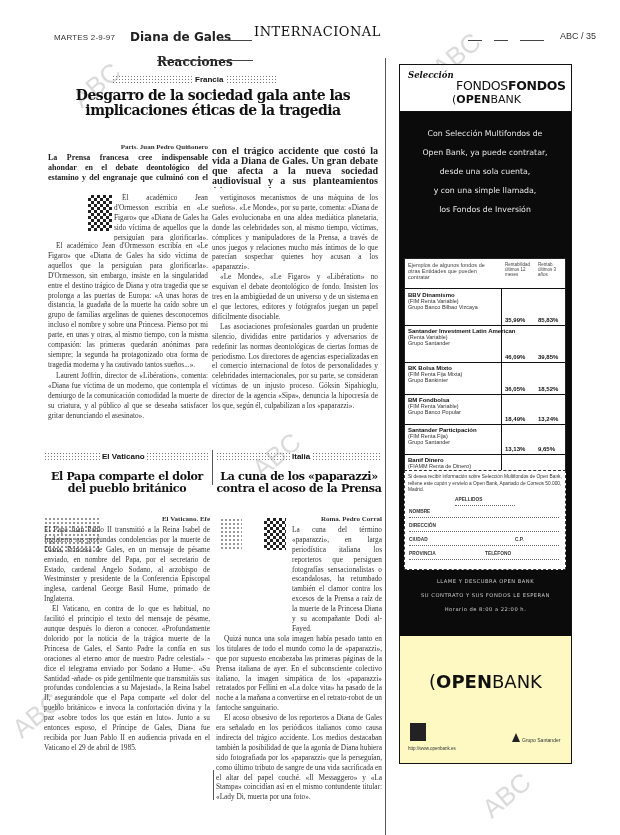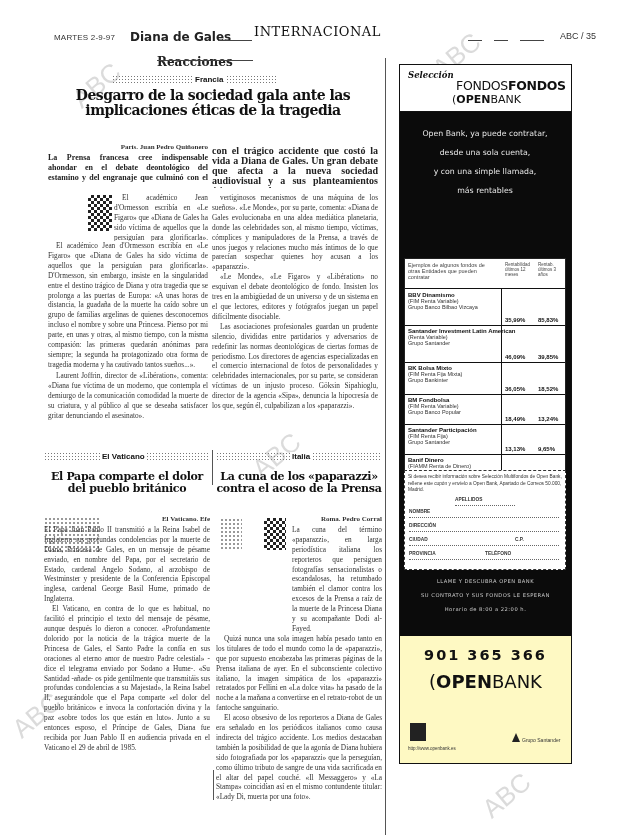--- a/index.html
+++ b/index.html
@@ -138,24 +138,25 @@
 </div>
 
 <div class="ad">
   <div class="ad-top">
     <div class="ad-sel">Selección</div>
     <div class="ad-multi"><span>FONDOS</span><b>FONDOS</b></div>
     <div class="ad-bank"><span>(</span><b>OPEN</b><span>BANK</span></div>
   </div>
   <div class="ad-black">
     <div class="ad-pitch">
+      <div>Con Selección Multifondos de</div>
       <div>Open Bank, ya puede contratar,</div>
       <div>desde una sola cuenta,</div>
       <div>y con una simple llamada,</div>
-      <div>más rentables</div>
+      <div>los Fondos de Inversión</div>
     </div>
 
     <div class="ad-table">
       <div class="th">
         <span style="display:inline-block;width:90px;">Ejemplos de algunos fondos de otras Entidades que pueden contratar</span>
         <span style="position:absolute;left:100px;top:3px;width:30px;font-size:4.5px;">Rentabilidad últimos 12 meses</span>
         <span style="position:absolute;left:133px;top:3px;width:28px;font-size:4.5px;">Rentab. últimos 3 años</span>
       </div>
       <div class="vdiv"></div>
       <div class="row" style="top:31px;height:36px;">
@@ -218,19 +219,18 @@
       <span class="f" style="left:4px;top:80px;">PROVINCIA</span>
       <span class="f" style="left:80px;top:80px;">TELÉFONO</span>
       <div class="ln" style="left:4px;top:88px;width:150px;"></div>
     </div>
 
     <div class="ad-call" style="top:466px;">LLAME Y DESCUBRA OPEN BANK</div>
     <div class="ad-call" style="top:480px;">SU CONTRATO Y SUS FONDOS LE ESPERAN</div>
     <div class="ad-call" style="top:494px;">Horario de 8:00 a 22:00 h.</div>
   </div>
 
-  <div class="ad-phone">901 365 366</div>
   <div class="ad-logo"><span>(</span><b>OPEN</b><span>BANK</span></div>
   <div class="ad-badge"></div>
   <div class="ad-url">http://www.openbank.es</div>
   <div class="ad-flame"></div>
   <div class="ad-sant">Grupo Santander</div>
 </div>
 
 </body></html>

